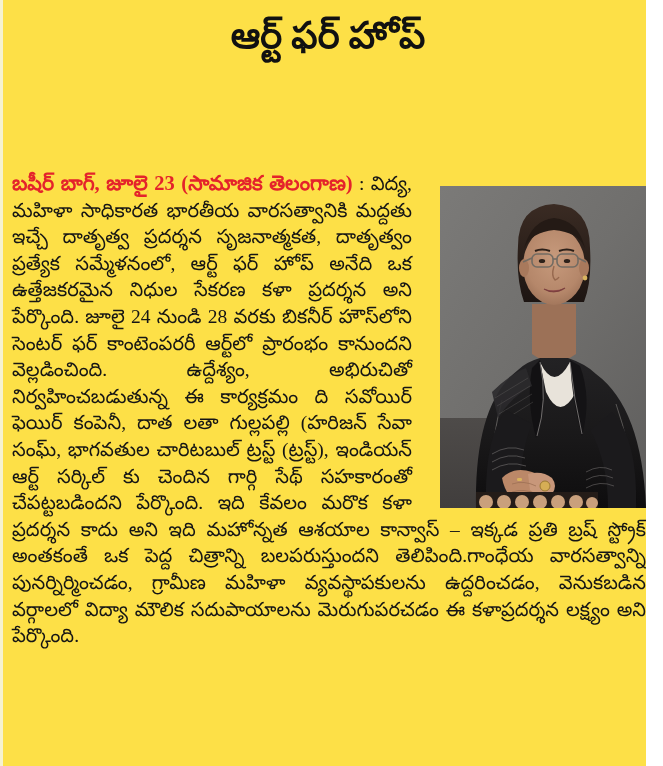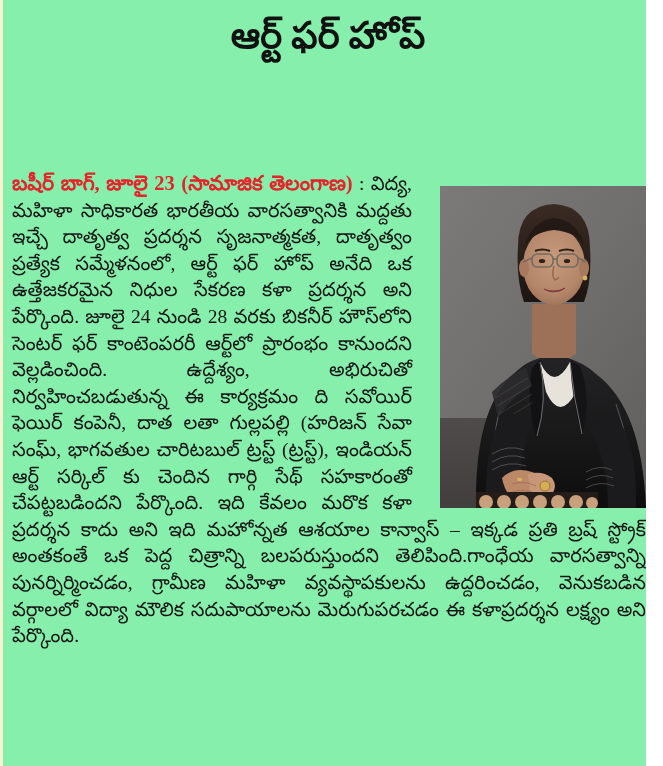--- a/index.html
+++ b/index.html
@@ -11,21 +11,21 @@
     height: 766px;
     background: #ffffff;
     font-family: "Liberation Sans", sans-serif;
     overflow: hidden;
   }
 
   #page {
     position: relative;
     width: 663px;
     height: 766px;
-    background: #86efac;
+    background: #fde047;
     box-sizing: border-box;
     overflow: hidden;
   }
 
   
   #right-gutter {
     position: absolute;
     top: 0;
     right: 0;
     width: 17px;

